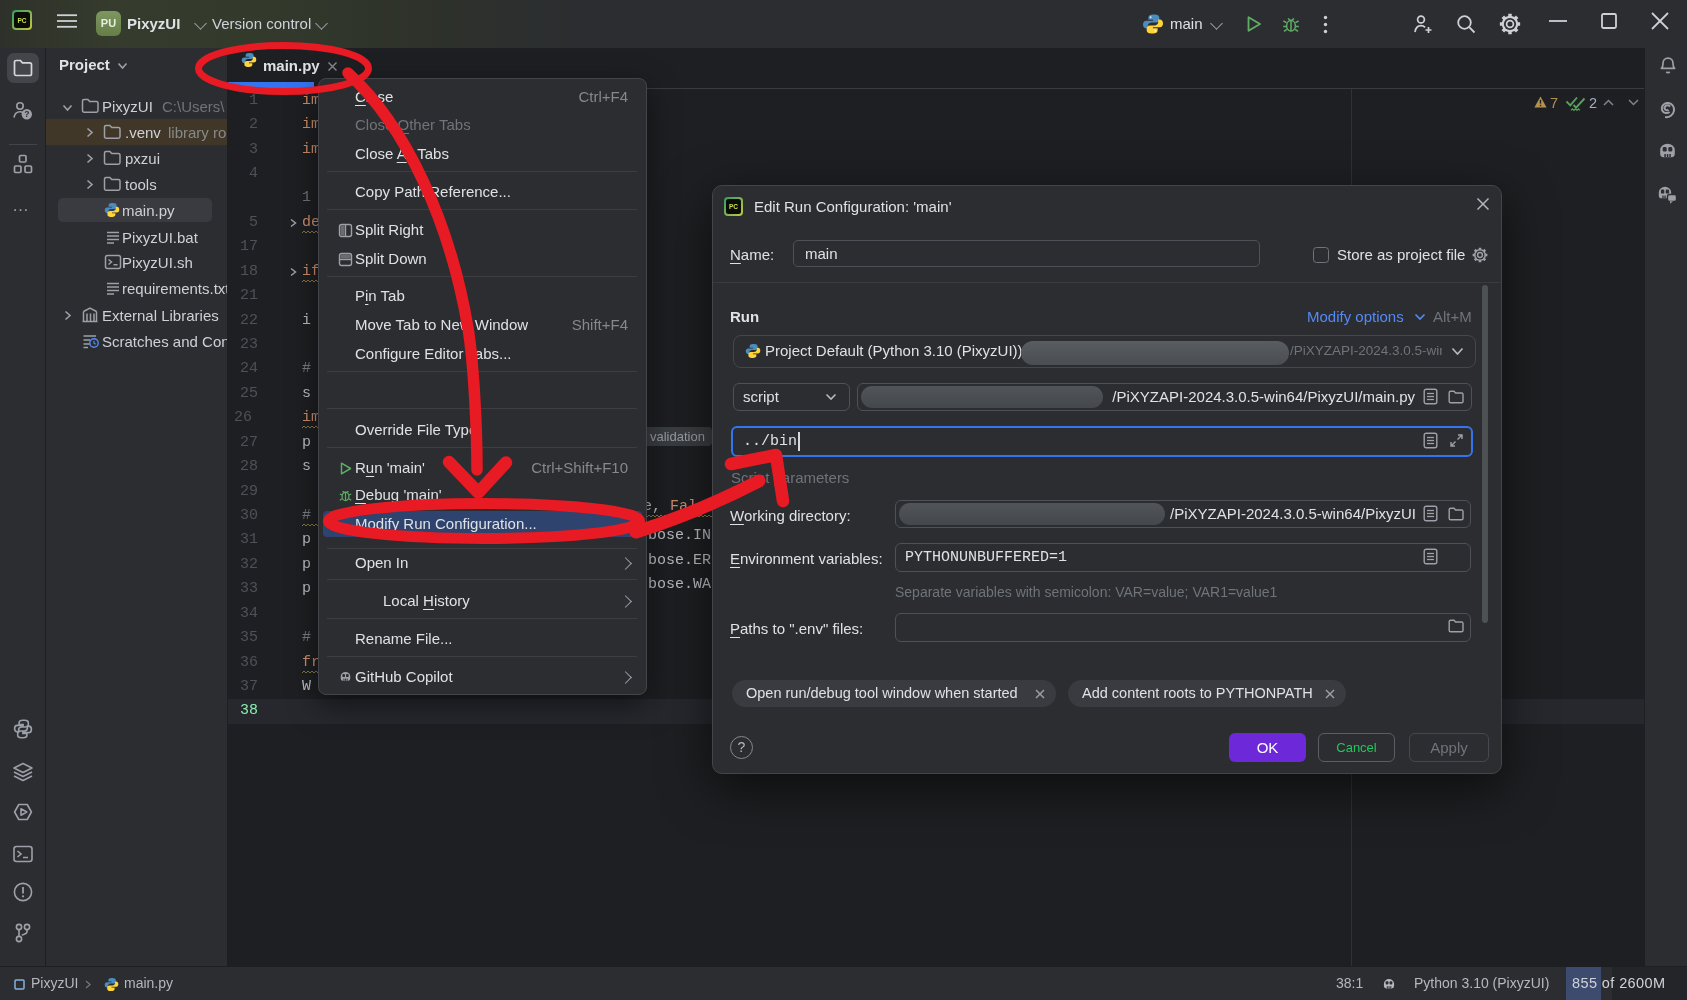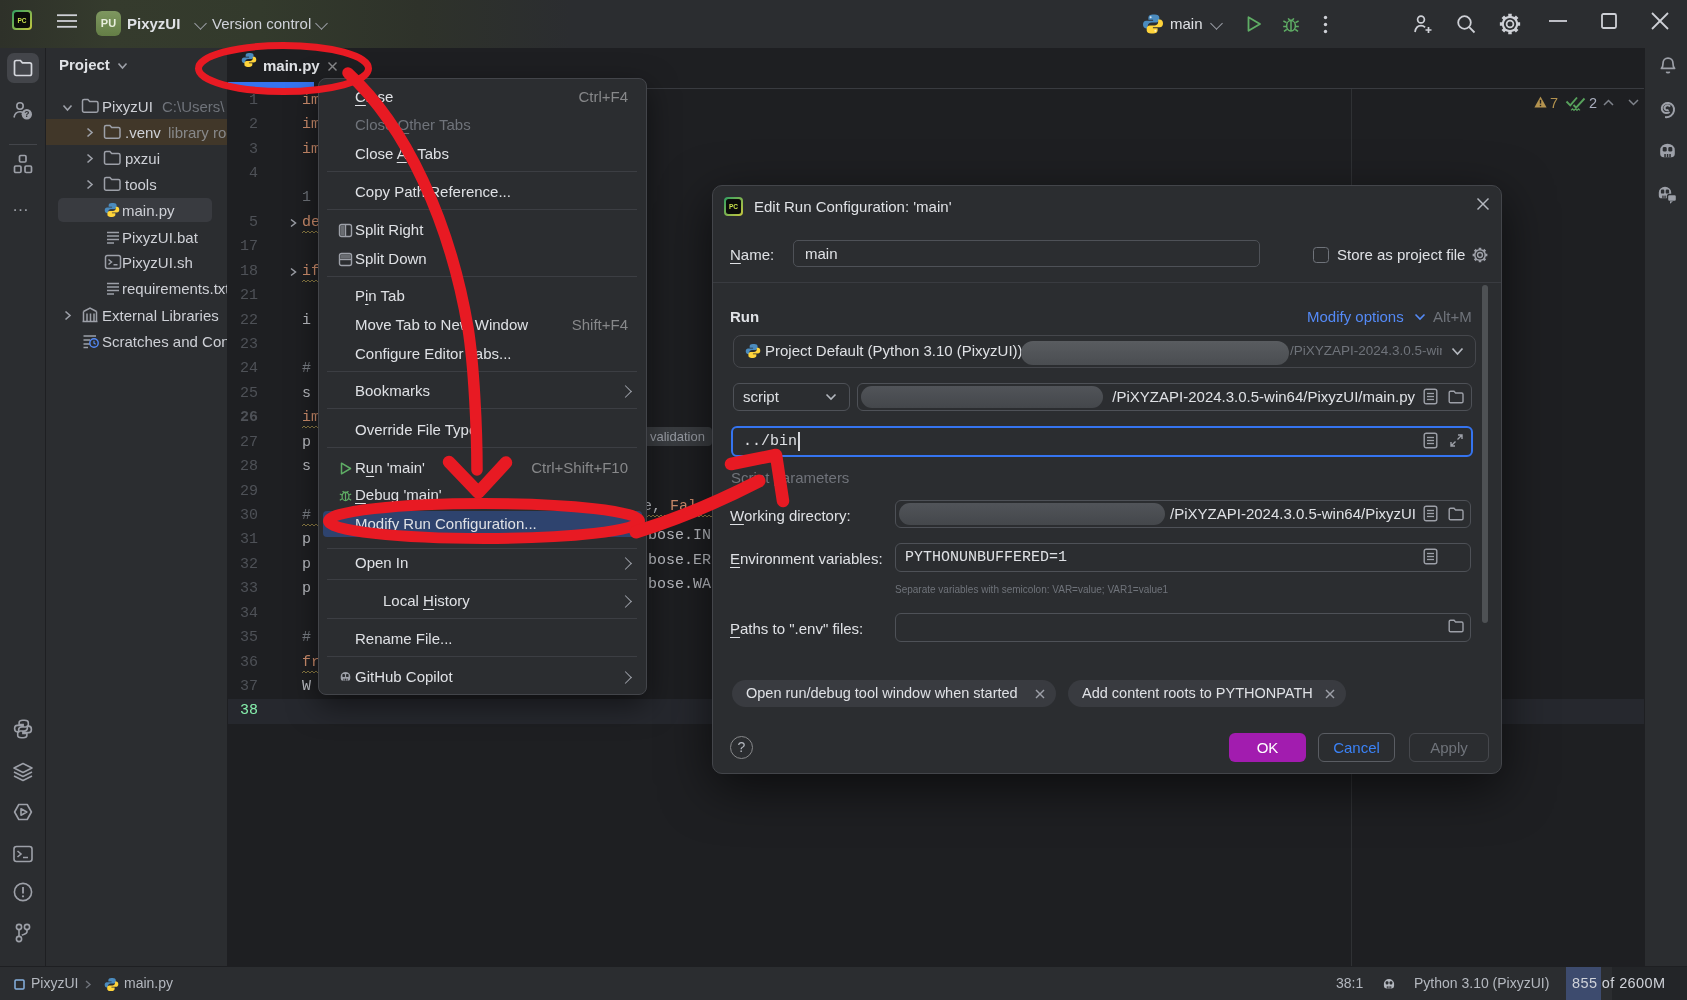--- a/index.html
+++ b/index.html
@@ -360,21 +360,21 @@
       <path d="M0 3 L2 1 4 3 6 1 8 3 10 1 12 3 14 1 16 3 18 1" fill="none" stroke="#8a7a43" stroke-width="1"></path>
     </svg>
   <div class="lnum" style="left:0px;top:236.0px;width:30px;text-align:right;line-height:24px;color:#4e5157;">21</div>
   <div class="lnum" style="left:0px;top:260.5px;width:30px;text-align:right;line-height:24px;color:#4e5157;">22</div>
   <div class="code" style="left:74px;top:260.5px;line-height:24px;color:#bcbec4;">i</div>
   <div class="lnum" style="left:0px;top:284.9px;width:30px;text-align:right;line-height:24px;color:#4e5157;">23</div>
   <div class="lnum" style="left:0px;top:309.3px;width:30px;text-align:right;line-height:24px;color:#4e5157;">24</div>
   <div class="code" style="left:74px;top:309.3px;line-height:24px;color:#7a7e85;">#</div>
   <div class="lnum" style="left:0px;top:333.8px;width:30px;text-align:right;line-height:24px;color:#4e5157;">25</div>
   <div class="code" style="left:74px;top:333.8px;line-height:24px;color:#bcbec4;">s</div>
-  <div class="lnum" style="left:0px;top:358.2px;width:30px;text-align:right;line-height:24px;color:#4e5157;font-weight:bold;">26</div>
+  <div class="lnum" style="left:0px;top:358.2px;width:30px;text-align:center;line-height:24px;color:#4e5157;">26</div>
   <div class="code" style="left:74px;top:358.2px;line-height:24px;color:#cf8e6d;">im</div>
   <svg class="abs" style="left:74px;top:377.2px;" width="18" height="4" viewBox="0 0 18 4">
       <path d="M0 3 L2 1 4 3 6 1 8 3 10 1 12 3 14 1 16 3 18 1" fill="none" stroke="#8a7a43" stroke-width="1"></path>
     </svg>
   <div class="lnum" style="left:0px;top:382.6px;width:30px;text-align:right;line-height:24px;color:#4e5157;">27</div>
   <div class="code" style="left:74px;top:382.6px;line-height:24px;color:#bcbec4;">p</div>
   <div class="lnum" style="left:0px;top:407.0px;width:30px;text-align:right;line-height:24px;color:#4e5157;">28</div>
   <div class="code" style="left:74px;top:407.0px;line-height:24px;color:#bcbec4;">s</div>
   <div class="lnum" style="left:0px;top:431.5px;width:30px;text-align:right;line-height:24px;color:#4e5157;">29</div>
   <div class="lnum" style="left:0px;top:455.9px;width:30px;text-align:right;line-height:24px;color:#4e5157;">30</div>
@@ -494,24 +494,20 @@
       <div class="lbl" style="color:#dfe1e5;">P<u>i</u>n Tab</div>
     </div>
   <div class="mi" style="top:233.4px;">
       <div class="lbl" style="color:#dfe1e5;">Move Tab to New Window</div>
       <div class="sc">Shift+F4</div>
     </div>
   <div class="mi" style="top:261.5px;">
       <div class="lbl" style="color:#dfe1e5;">Configure Editor Tabs...</div>
     </div>
   <div class="msep" style="top:291.5px;"></div>
-  <div class="mi" style="top:299.0px;">
-      <div class="lbl" style="color:#dfe1e5;">Bookmarks</div>
-      <div class="marrow" style="top:9px;"></div>
-    </div>
   <div class="msep" style="top:329.0px;"></div>
   <div class="mi" style="top:337.8px;">
       <div class="lbl" style="color:#dfe1e5;">Override File Type</div>
     </div>
   <div class="msep" style="top:367.8px;"></div>
   <div class="mi" style="top:375.9px;">
       <svg class="abs" style="left:15px;top:6px;" width="15" height="15" viewBox="0 0 15 15">
         <path d="M3.5 2.2 12.5 7.5 3.5 12.8z" fill="none" stroke="#5fad65" stroke-width="1.5" stroke-linejoin="round"></path>
       </svg>
       <div class="lbl" style="color:#dfe1e5;">R<u>u</u>n 'main'</div>
@@ -652,21 +648,21 @@
   <div class="field" style="left:182px;top:357px;width:574px;height:27px;"></div>
   <div class="abs mono" style="left:192px;top:357px;line-height:29px;color:#dfe1e5;font-size:15px;">PYTHONUNBUFFERED=1</div>
   <svg class="abs" style="left:710px;top:362px;" width="15" height="17" viewBox="0 0 15 17">
       <rect x="1.2" y="1.2" width="12.6" height="14.6" rx="2" fill="none" stroke="#9da0a8" stroke-width="1.4"></rect>
       <g stroke="#9da0a8" stroke-width="1.3">
         <line x1="4" y1="5.5" x2="11" y2="5.5"></line>
         <line x1="4" y1="8.5" x2="11" y2="8.5"></line>
         <line x1="4" y1="11.5" x2="11" y2="11.5"></line>
       </g>
     </svg>
-  <div class="abs" style="left:182px;top:398px;color:#6f737a;font-size:10px;">Separate variables with semicolon: VAR=value; VAR1=value1</div>
+  <div class="abs" style="left:182px;top:398px;color:#6f737a;font-size:14px;">Separate variables with semicolon: VAR=value; VAR1=value1</div>
   <div class="dlbl" style="left:17px;top:434px;"><u>P</u>aths to ".env" files:</div>
   <div class="field" style="left:182px;top:427px;width:574px;height:27px;"></div>
   <svg class="abs" style="left:735px;top:433px;" width="16" height="14" viewBox="0 0 16 14">
       <path d="M1.2 2.6c0-.8.6-1.4 1.4-1.4h3.4l1.6 1.8h6c.8 0 1.4.6 1.4 1.4v7c0 .8-.6 1.4-1.4 1.4H2.6c-.8 0-1.4-.6-1.4-1.4z" fill="none" stroke="#9da0a8" stroke-width="1.4"></path>
     </svg>
   <div class="abs" style="left:19px;top:494px;width:324px;height:27px;border-radius:14px;background:#393b40;"></div>
   <div class="abs" style="left:33px;top:494px;line-height:27px;color:#dfe1e5;font-size:14.5px;">Open run/debug tool window when started</div>
   <svg class="abs" style="left:322px;top:503px;" width="10" height="10" viewBox="0 0 10 10">
       <g stroke="#9da0a8" stroke-width="1.4">
         <line x1="1" y1="1" x2="9" y2="9"></line>
@@ -675,22 +671,22 @@
     </svg>
   <div class="abs" style="left:355px;top:494px;width:278px;height:27px;border-radius:14px;background:#393b40;"></div>
   <div class="abs" style="left:369px;top:494px;line-height:27px;color:#dfe1e5;font-size:14.5px;">Add content roots to PYTHONPATH</div>
   <svg class="abs" style="left:612px;top:503px;" width="10" height="10" viewBox="0 0 10 10">
       <g stroke="#9da0a8" stroke-width="1.4">
         <line x1="1" y1="1" x2="9" y2="9"></line>
         <line x1="9" y1="1" x2="1" y2="9"></line>
       </g>
     </svg>
   <div class="abs" style="left:17px;top:550px;width:21px;height:21px;border:1.5px solid #87888a;border-radius:50%;color:#b4b8bf;font-size:14px;text-align:center;line-height:21px;">?</div>
-  <div class="abs" style="left:516px;top:547px;width:77px;height:29px;background:#a21caf;border-radius:6px;color:#fff;font-size:15px;text-align:center;line-height:29px;">OK</div>
-  <div class="abs" style="left:605px;top:547px;width:75px;height:27px;border:1px solid #5a5d63;border-radius:6px;color:#3b82f6;font-size:15px;text-align:center;line-height:27px;">Cancel</div>
+  <div class="abs" style="left:516px;top:547px;width:77px;height:29px;background:#6d28d9;border-radius:6px;color:#fff;font-size:15px;text-align:center;line-height:29px;">OK</div>
+  <div class="abs" style="left:605px;top:547px;width:75px;height:27px;border:1px solid #5a5d63;border-radius:6px;color:#22c55e;font-size:13px;text-align:center;line-height:27px;">Cancel</div>
   <div class="abs" style="left:696px;top:547px;width:78px;height:27px;border:1px solid #46484d;border-radius:6px;color:#6f737a;font-size:15px;text-align:center;line-height:27px;">Apply</div>
   <div class="abs" style="left:769px;top:99px;width:6px;height:338px;background:#4e5154;border-radius:3px;"></div>
 </div>
 <svg class="abs" id="redink" width="1687" height="1000" style="left:0;top:0;z-index:90;pointer-events:none;">
   <ellipse cx="283.5" cy="68.5" rx="85" ry="23" fill="none" stroke="#e81a23" stroke-width="7"></ellipse>
   <path d="M 348,73 C 406,126 450,222 468,328 C 474,366 477,430 477,470 " fill="none" stroke="#e81a23" stroke-width="11.5" stroke-linecap="round"></path>
   <path d="M 449,462 478.4,492.6 506,462.6" fill="none" stroke="#e81a23" stroke-width="12.5" stroke-linecap="round" stroke-linejoin="round"></path>
   <ellipse cx="484" cy="521" rx="155.5" ry="17.5" fill="none" stroke="#e81a23" stroke-width="11"></ellipse>
   <path d="M 636,532 C 684,517 724,499 759,481" fill="none" stroke="#e81a23" stroke-width="13" stroke-linecap="round"></path>
   <path d="M 731,464 776,455 783,501" fill="none" stroke="#e81a23" stroke-width="12.5" stroke-linecap="round" stroke-linejoin="round"></path>

